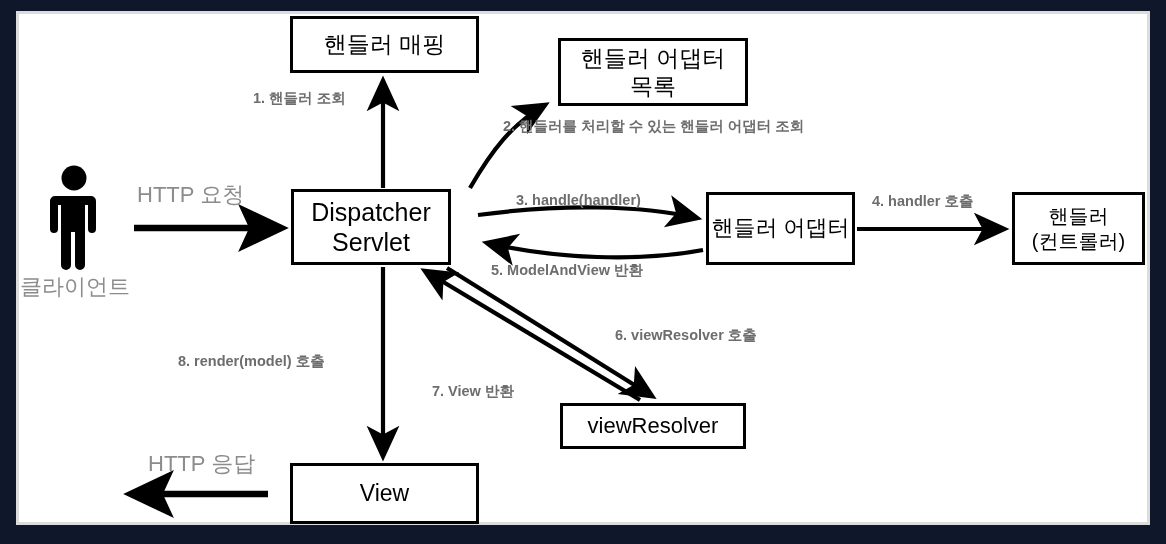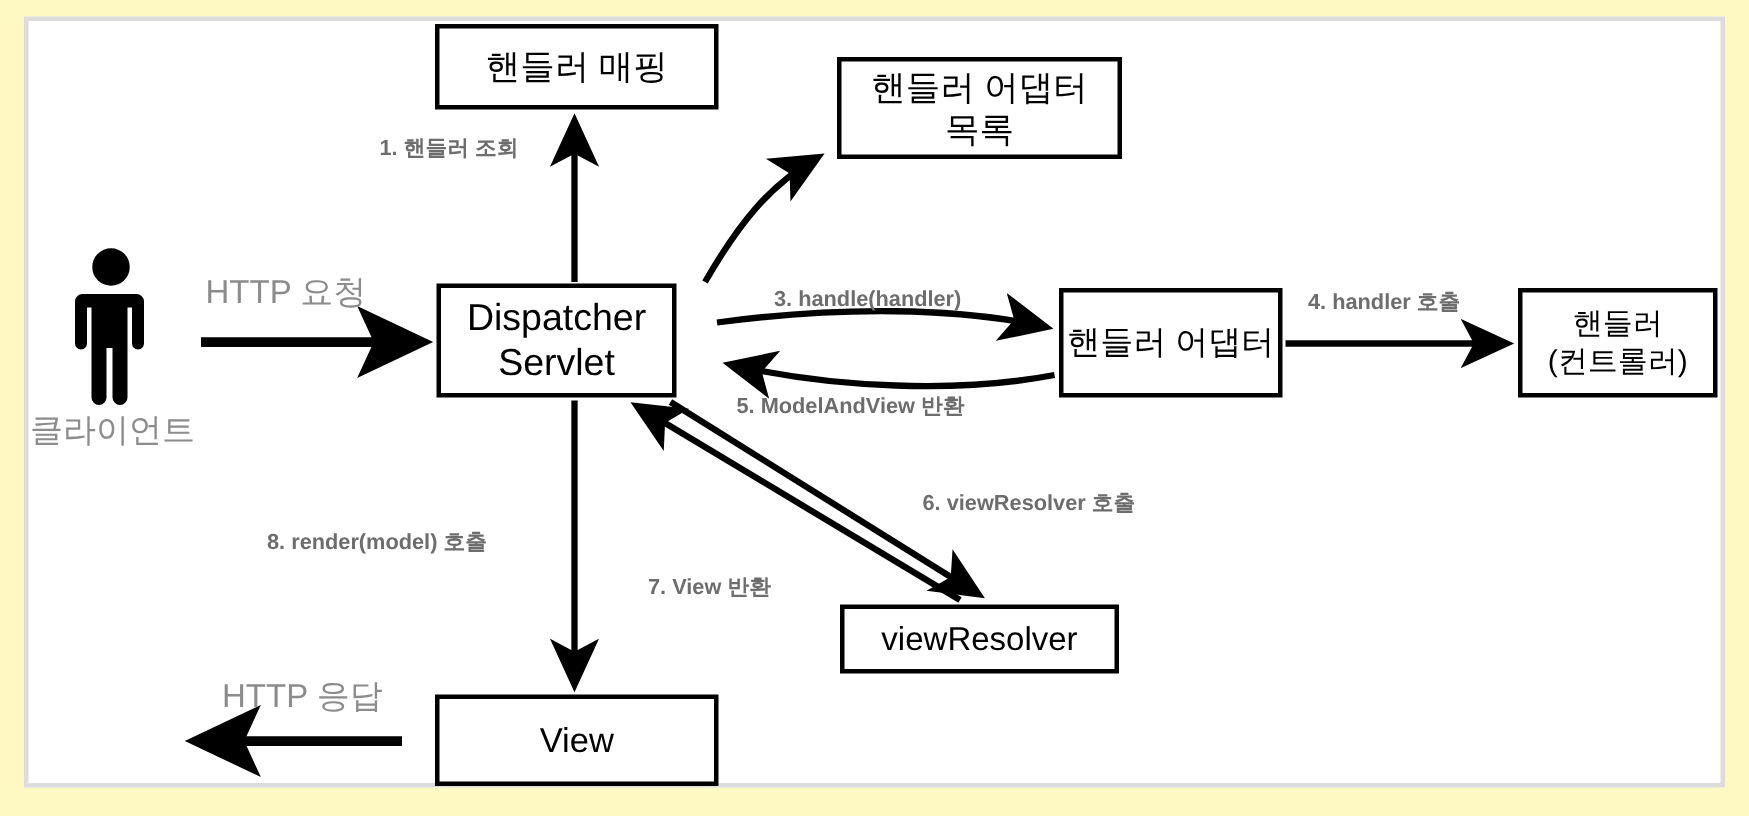--- a/index.html
+++ b/index.html
@@ -4,21 +4,21 @@
 <style>
   html, body {
     margin: 0;
     padding: 0;
     background: #ffffff;
   }
   #canvas {
     position: relative;
     width: 1166px;
     height: 544px;
-    background: #fef9c3;
+    background: #0f172a;
     font-family: "Liberation Sans", "DejaVu Sans", sans-serif;
     overflow: hidden;
   }
   #frame {
     position: absolute;
     left: 16px;
     top: 11px;
     width: 1134px;
     height: 514px;
     border: 3px solid #dcdcdc;
@@ -165,19 +165,20 @@
 
   <div class="box" id="box-view">
     <span class="boxtext">View</span>
   </div>
 
   <div class="lbl-plain" id="lbl-http-req">HTTP 요청</div>
   <div class="lbl-plain" id="lbl-http-res">HTTP 응답</div>
   <div class="lbl-plain" id="lbl-client">클라이언트</div>
 
   <div class="lbl" id="lbl-1">1. 핸들러 조회</div>
+  <div class="lbl" id="lbl-2">2. 핸들러를 처리할 수 있는 핸들러 어댑터 조회</div>
   <div class="lbl" id="lbl-3">3. handle(handler)</div>
   <div class="lbl" id="lbl-4">4. handler 호출</div>
   <div class="lbl" id="lbl-5">5. ModelAndView 반환</div>
   <div class="lbl" id="lbl-6">6. viewResolver 호출</div>
   <div class="lbl" id="lbl-7">7. View 반환</div>
   <div class="lbl" id="lbl-8">8. render(model) 호출</div>
 </div>
 
 </body></html>

